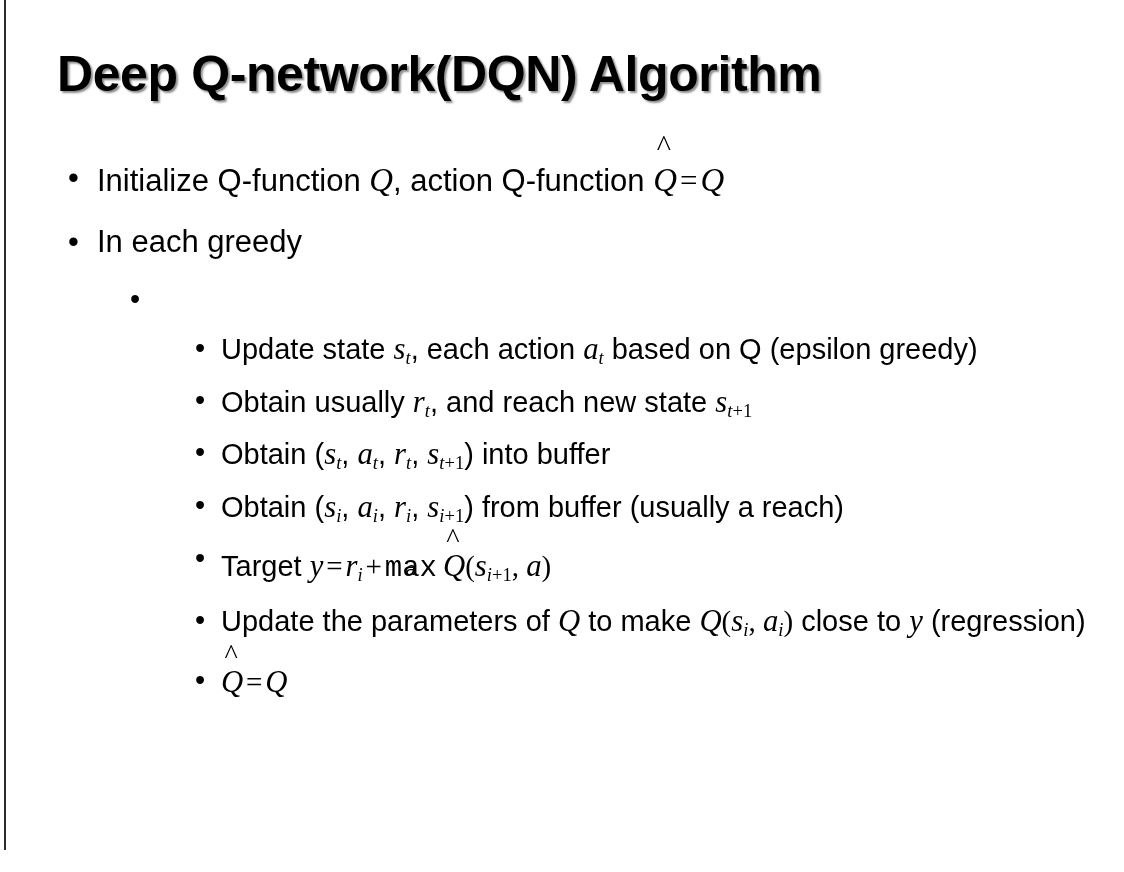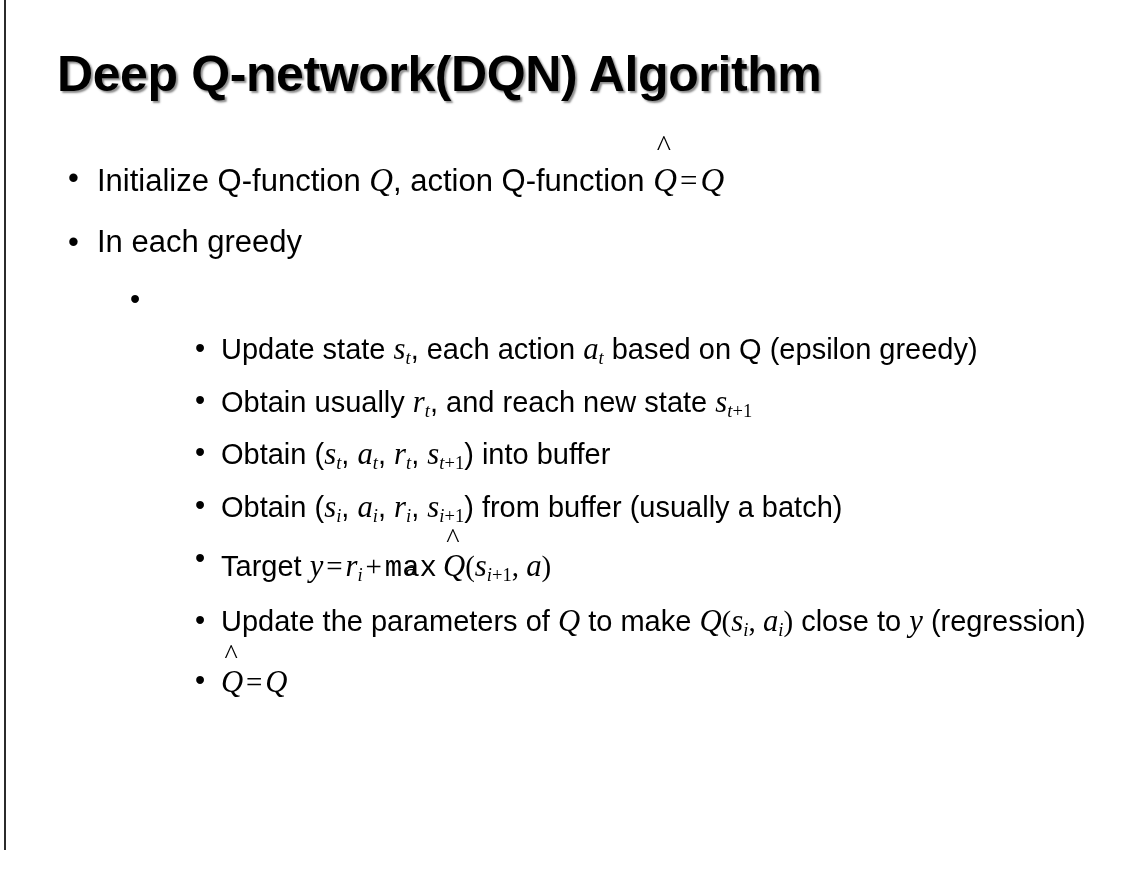--- a/index.html
+++ b/index.html
@@ -202,21 +202,21 @@
       <span class="btext"><span>Obtain usually </span><span class="math">r</span><span class="sub">t</span><span>, and reach new state </span><span class="math">s</span><span class="sub">t</span><span class="subn">+1</span></span>
     </div>
 
     <div class="bullet lvl3">
       <span class="dot">•</span>
       <span class="btext"><span>Obtain (</span><span class="math">s</span><span class="sub">t</span><span>, </span><span class="math">a</span><span class="sub">t</span><span>, </span><span class="math">r</span><span class="sub">t</span><span>, </span><span class="math">s</span><span class="sub">t</span><span class="subn">+1</span><span>) into buffer</span></span>
     </div>
 
     <div class="bullet lvl3">
       <span class="dot">•</span>
-      <span class="btext"><span>Obtain (</span><span class="math">s</span><span class="sub">i</span><span>, </span><span class="math">a</span><span class="sub">i</span><span>, </span><span class="math">r</span><span class="sub">i</span><span>, </span><span class="math">s</span><span class="sub">i</span><span class="subn">+1</span><span>) from buffer (usually a batch)</span></span>
+      <span class="btext"><span>Obtain (</span><span class="math">s</span><span class="sub">i</span><span>, </span><span class="math">a</span><span class="sub">i</span><span>, </span><span class="math">r</span><span class="sub">i</span><span>, </span><span class="math">s</span><span class="sub">i</span><span class="subn">+1</span><span>) from buffer (usually a reach)</span></span>
     </div>
 
     <div class="bullet lvl3" style="min-height:64px;">
       <span class="dot">•</span>
       <span class="btext"><span>Target </span><span class="math">y</span><span class="op">=</span><span class="math">r</span><span class="sub">i</span><span class="op">+</span><span class="maxop"><span>max</span><span class="undersc">a</span></span><span class="math hat" style="margin-left:6px;"><span class="hatmark">^</span><span>Q</span></span><span class="mathup">(</span><span class="math">s</span><span class="sub">i</span><span class="subn">+1</span><span class="mathup">, </span><span class="math">a</span><span class="mathup">)</span></span>
     </div>
 
     <div class="bullet lvl3 tight">
       <span class="dot">•</span>
       <span class="btext"><span>Update the parameters of </span><span class="math">Q</span><span> to make </span><span class="math">Q</span><span class="mathup">(</span><span class="math">s</span><span class="sub">i</span><span class="mathup">, </span><span class="math">a</span><span class="sub">i</span><span class="mathup">)</span><span> close to </span><span class="math">y</span><span> (regression)</span></span>

